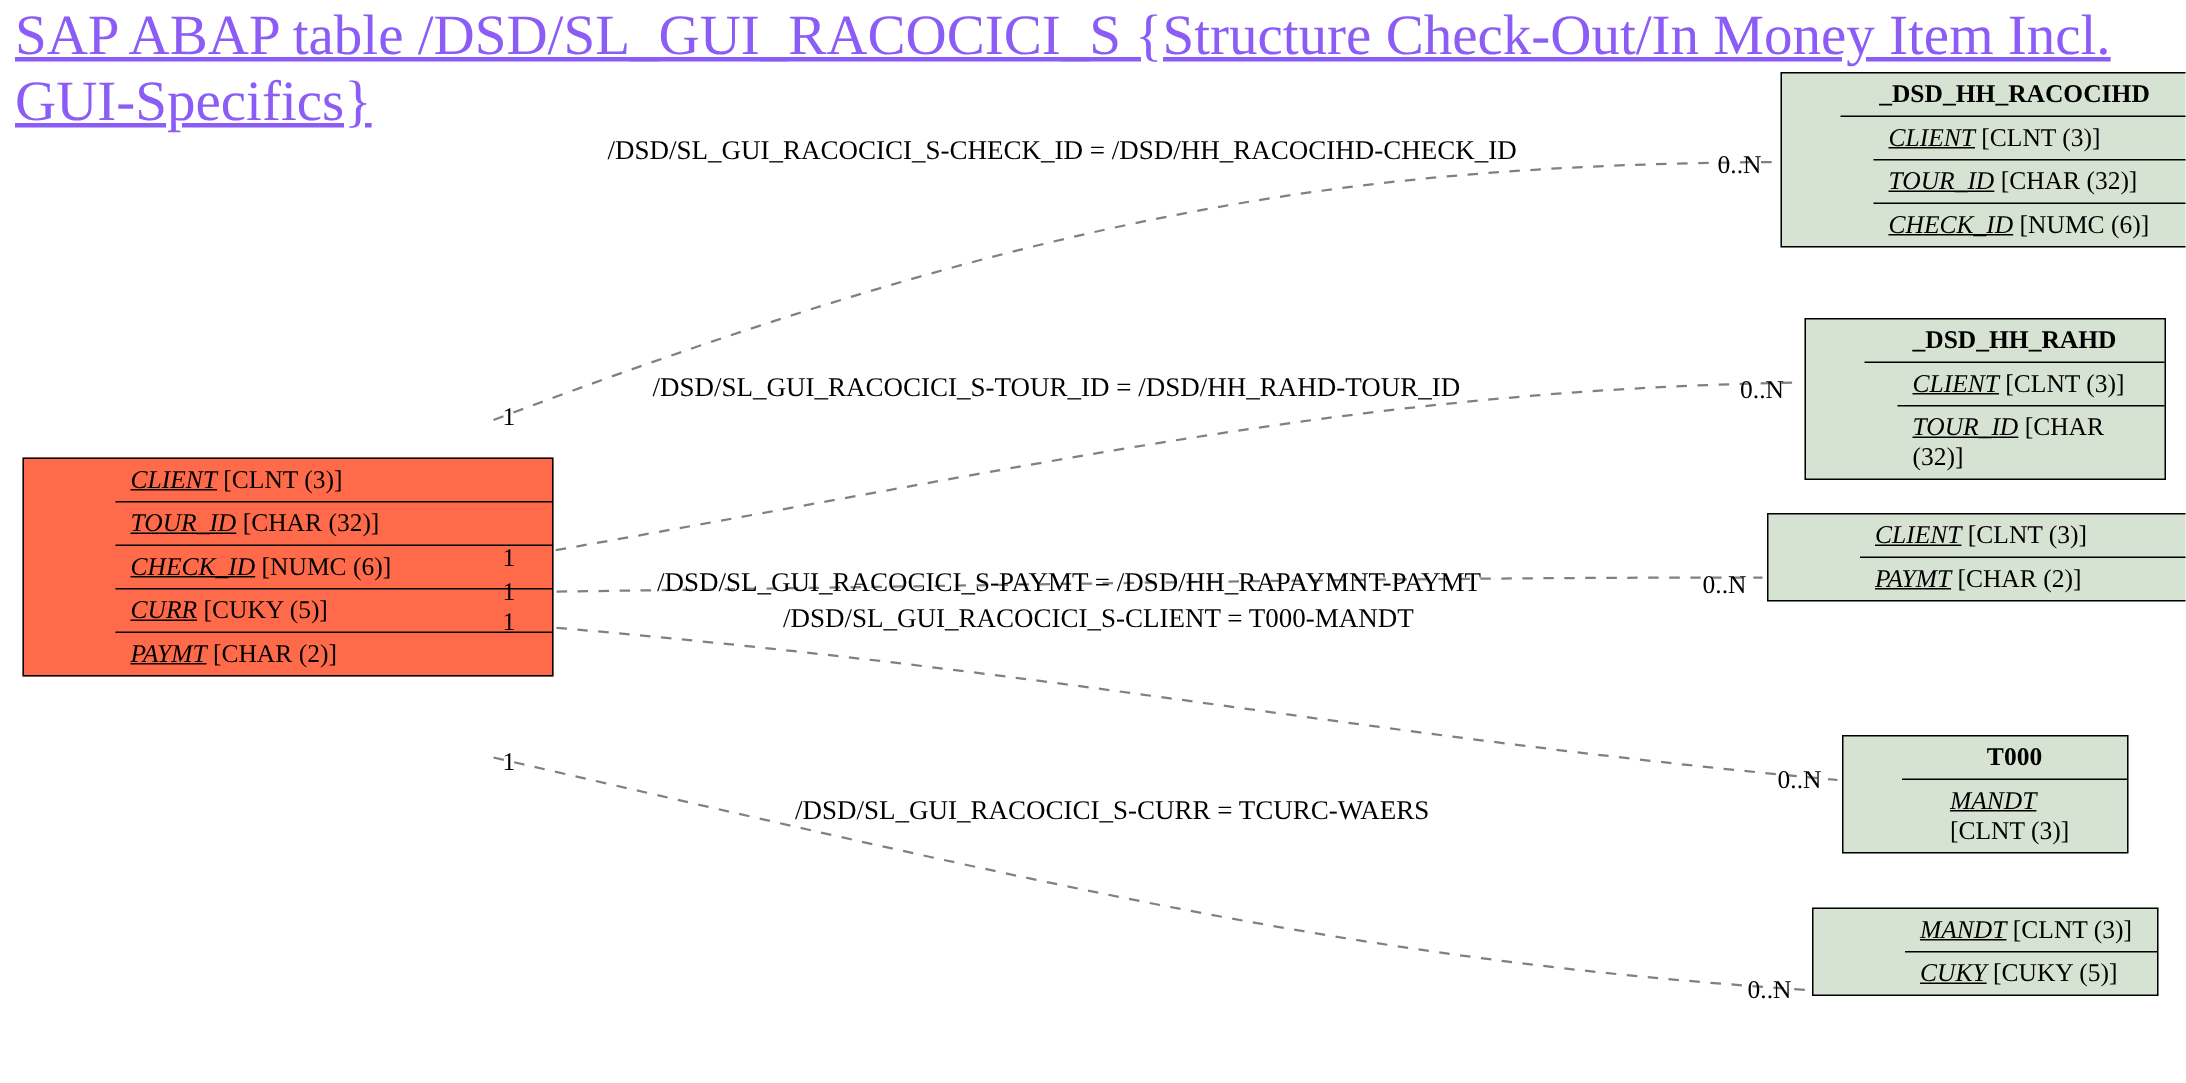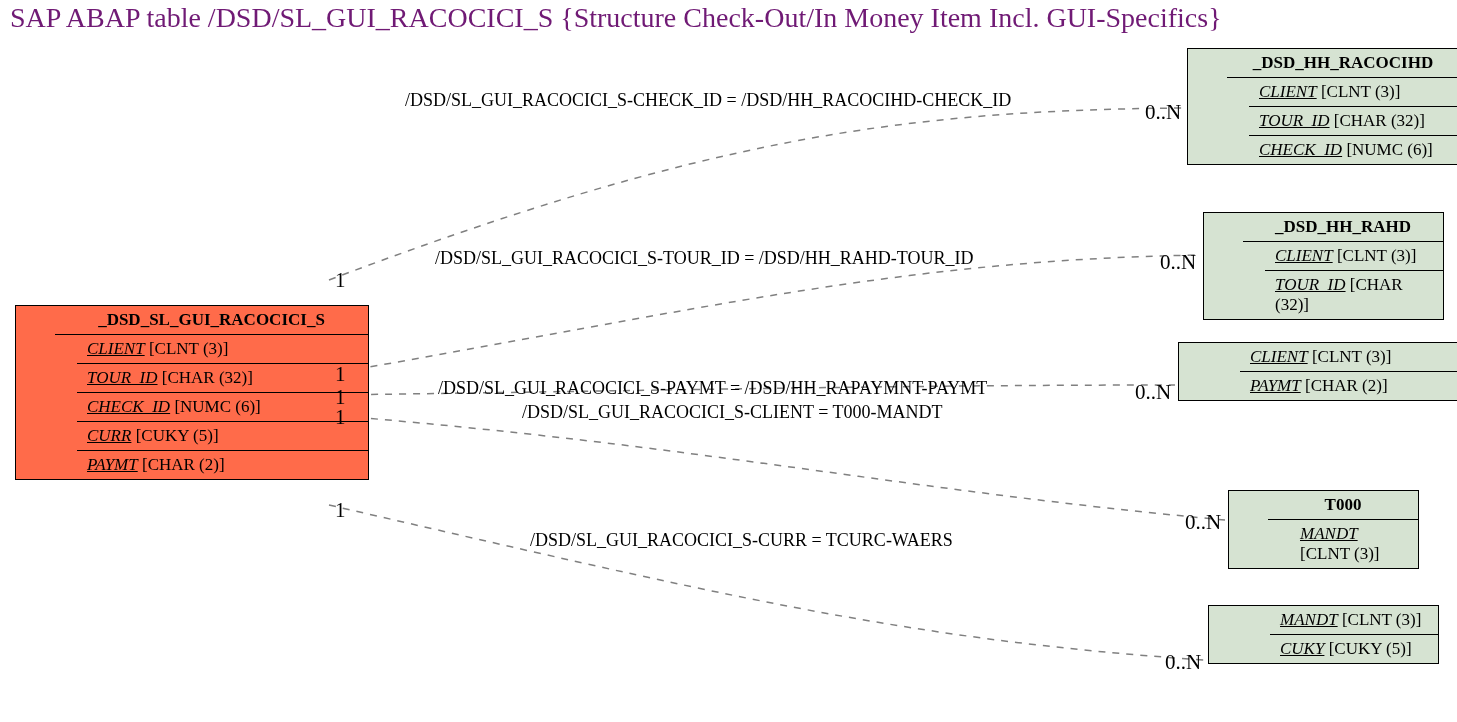--- a/index.html
+++ b/index.html
@@ -9,22 +9,23 @@
     background: #ffffff;
     width: 1457px;
     height: 722px;
     position: relative;
     overflow: hidden;
   }
   .title {
     position: absolute;
     left: 10px;
     top: 2px;
-    font-size: 28px;
-    color: #701a75;
+    font-size: 38px;
+    color: #8b5cf6;
+    text-decoration: underline;
   }
   .entity {
     position: absolute;
     border: 1px solid #000;
     font-size: 17px;
     padding-left: 39px;
   }
   .entity .head {
     font-weight: bold;
     text-align: center;
@@ -43,21 +44,21 @@
   .entity.green  { background: #d6e3d2; }
   .keycol { font-style: italic; text-decoration: underline; }
   .relation-label {
     position: absolute;
     font-size: 18px;
     color: #000;
     white-space: nowrap;
   }
   .card {
     position: absolute;
-    font-size: 21px;
+    font-size: 17px;
     color: #000;
   }
   svg.connectors {
     position: absolute;
     left: 0; top: 0;
     width: 1457px; height: 722px;
     pointer-events: none;
   }
 </style>
 </head>
@@ -69,21 +70,20 @@
   <g stroke="#808080" stroke-width="1.5" stroke-dasharray="7,7" fill="none">
     <path d="M 329 280 C 700 140, 900 110, 1185 108"></path>
     <path d="M 329 374 C 700 310, 900 260, 1200 255"></path>
     <path d="M 329 395 C 700 390, 900 385, 1175 385"></path>
     <path d="M 329 415 C 700 445, 900 490, 1225 520"></path>
     <path d="M 329 505 C 700 590, 900 640, 1205 660"></path>
   </g>
 </svg>
 
 <div class="entity orange" style="left:15px; top:305px; width:313px;">
-  <div class="head">_DSD_SL_GUI_RACOCICI_S</div>
   <div class="row"><span class="keycol">CLIENT</span> <span>[CLNT (3)]</span></div>
   <div class="row"><span class="keycol">TOUR_ID</span> <span>[CHAR (32)]</span></div>
   <div class="row"><span class="keycol">CHECK_ID</span> <span>[NUMC (6)]</span></div>
   <div class="row"><span class="keycol">CURR</span> <span>[CUKY (5)]</span></div>
   <div class="row"><span class="keycol">PAYMT</span> <span>[CHAR (2)]</span></div>
 </div>
 
 <div class="entity green" style="left:1187px; top:48px; width:232px;">
   <div class="head">_DSD_HH_RACOCIHD</div>
   <div class="row"><span class="keycol">CLIENT</span> <span>[CLNT (3)]</span></div>

